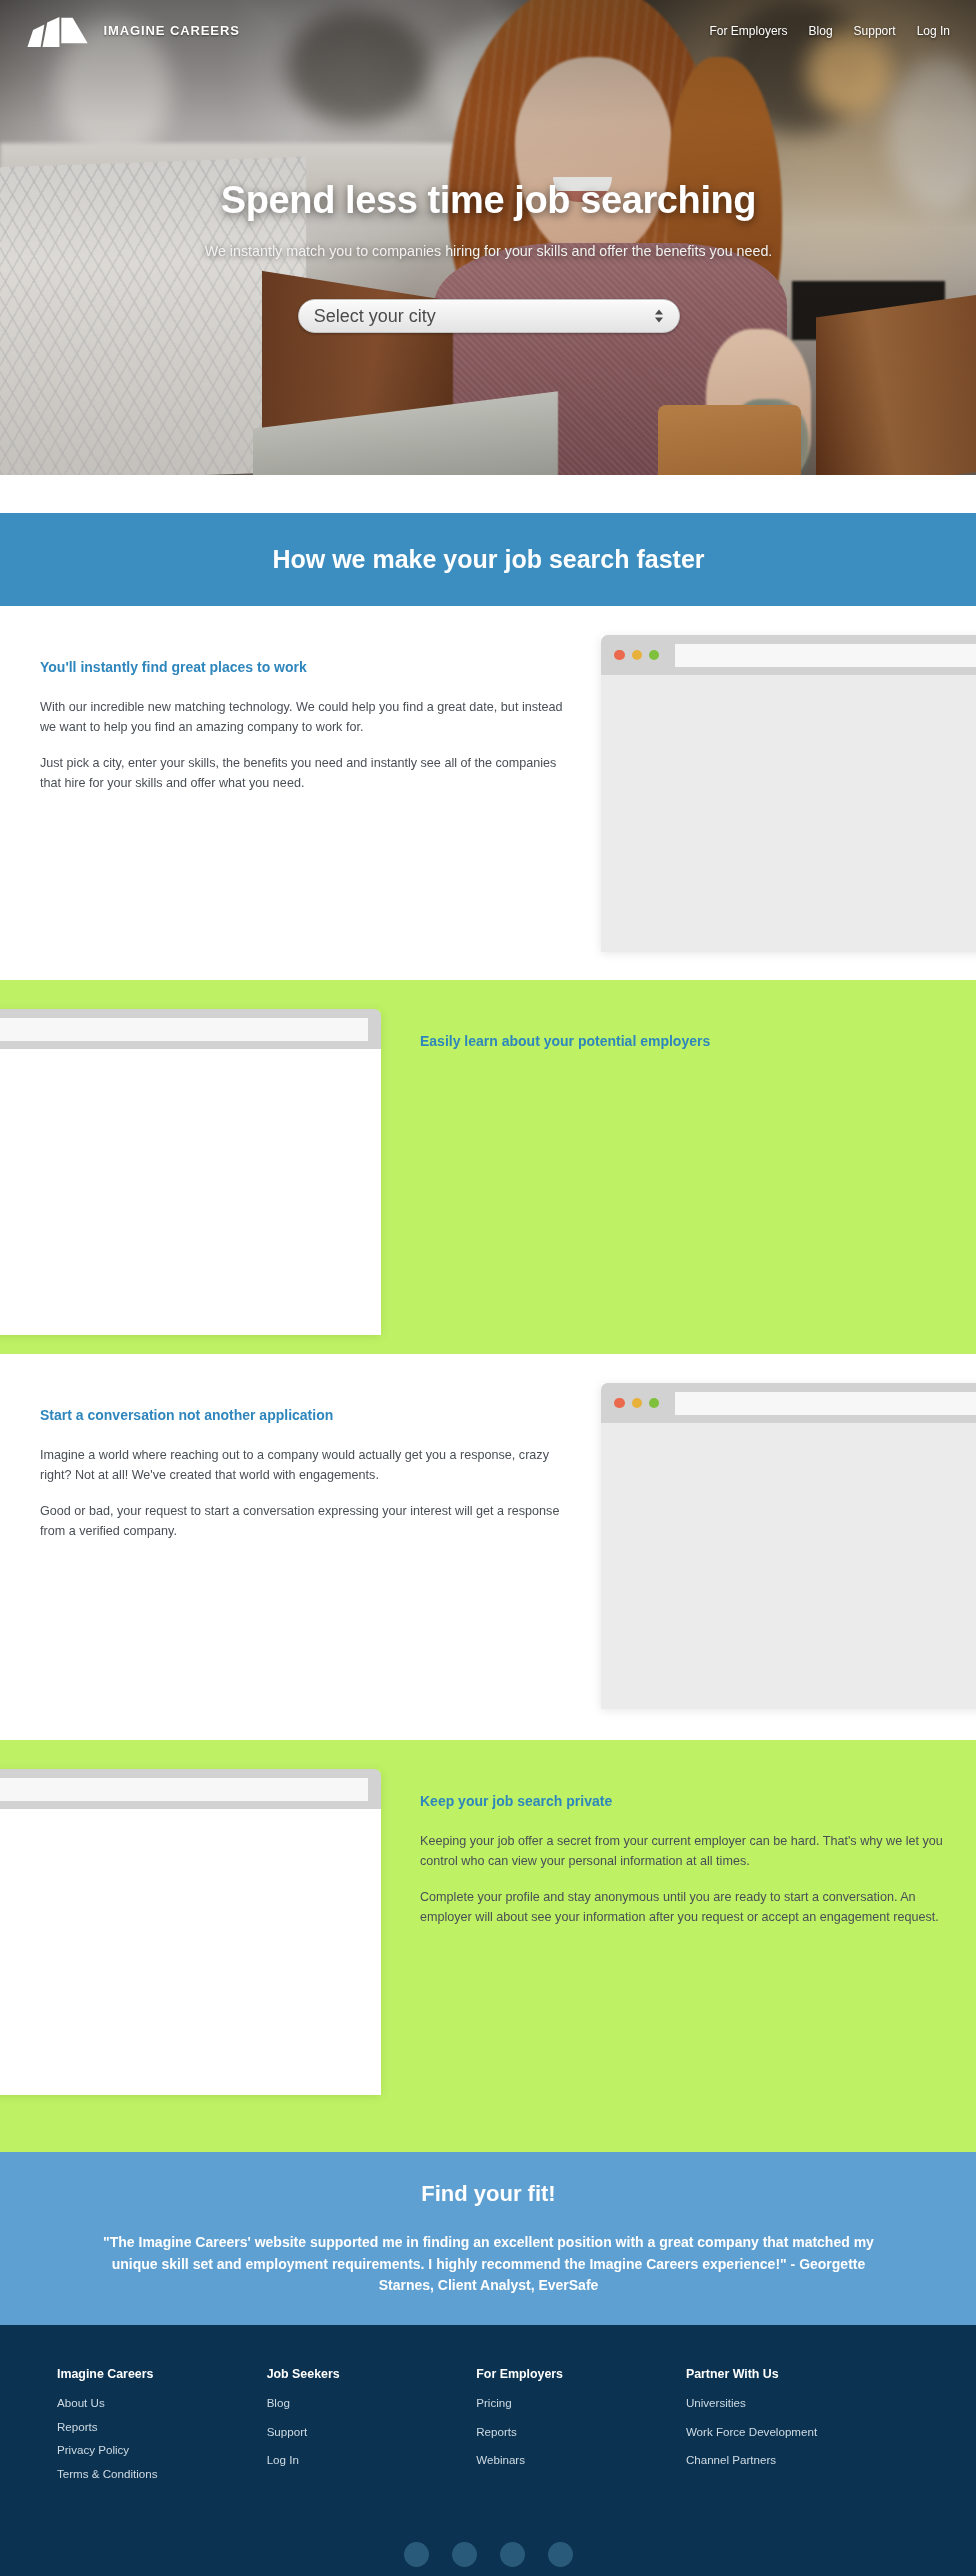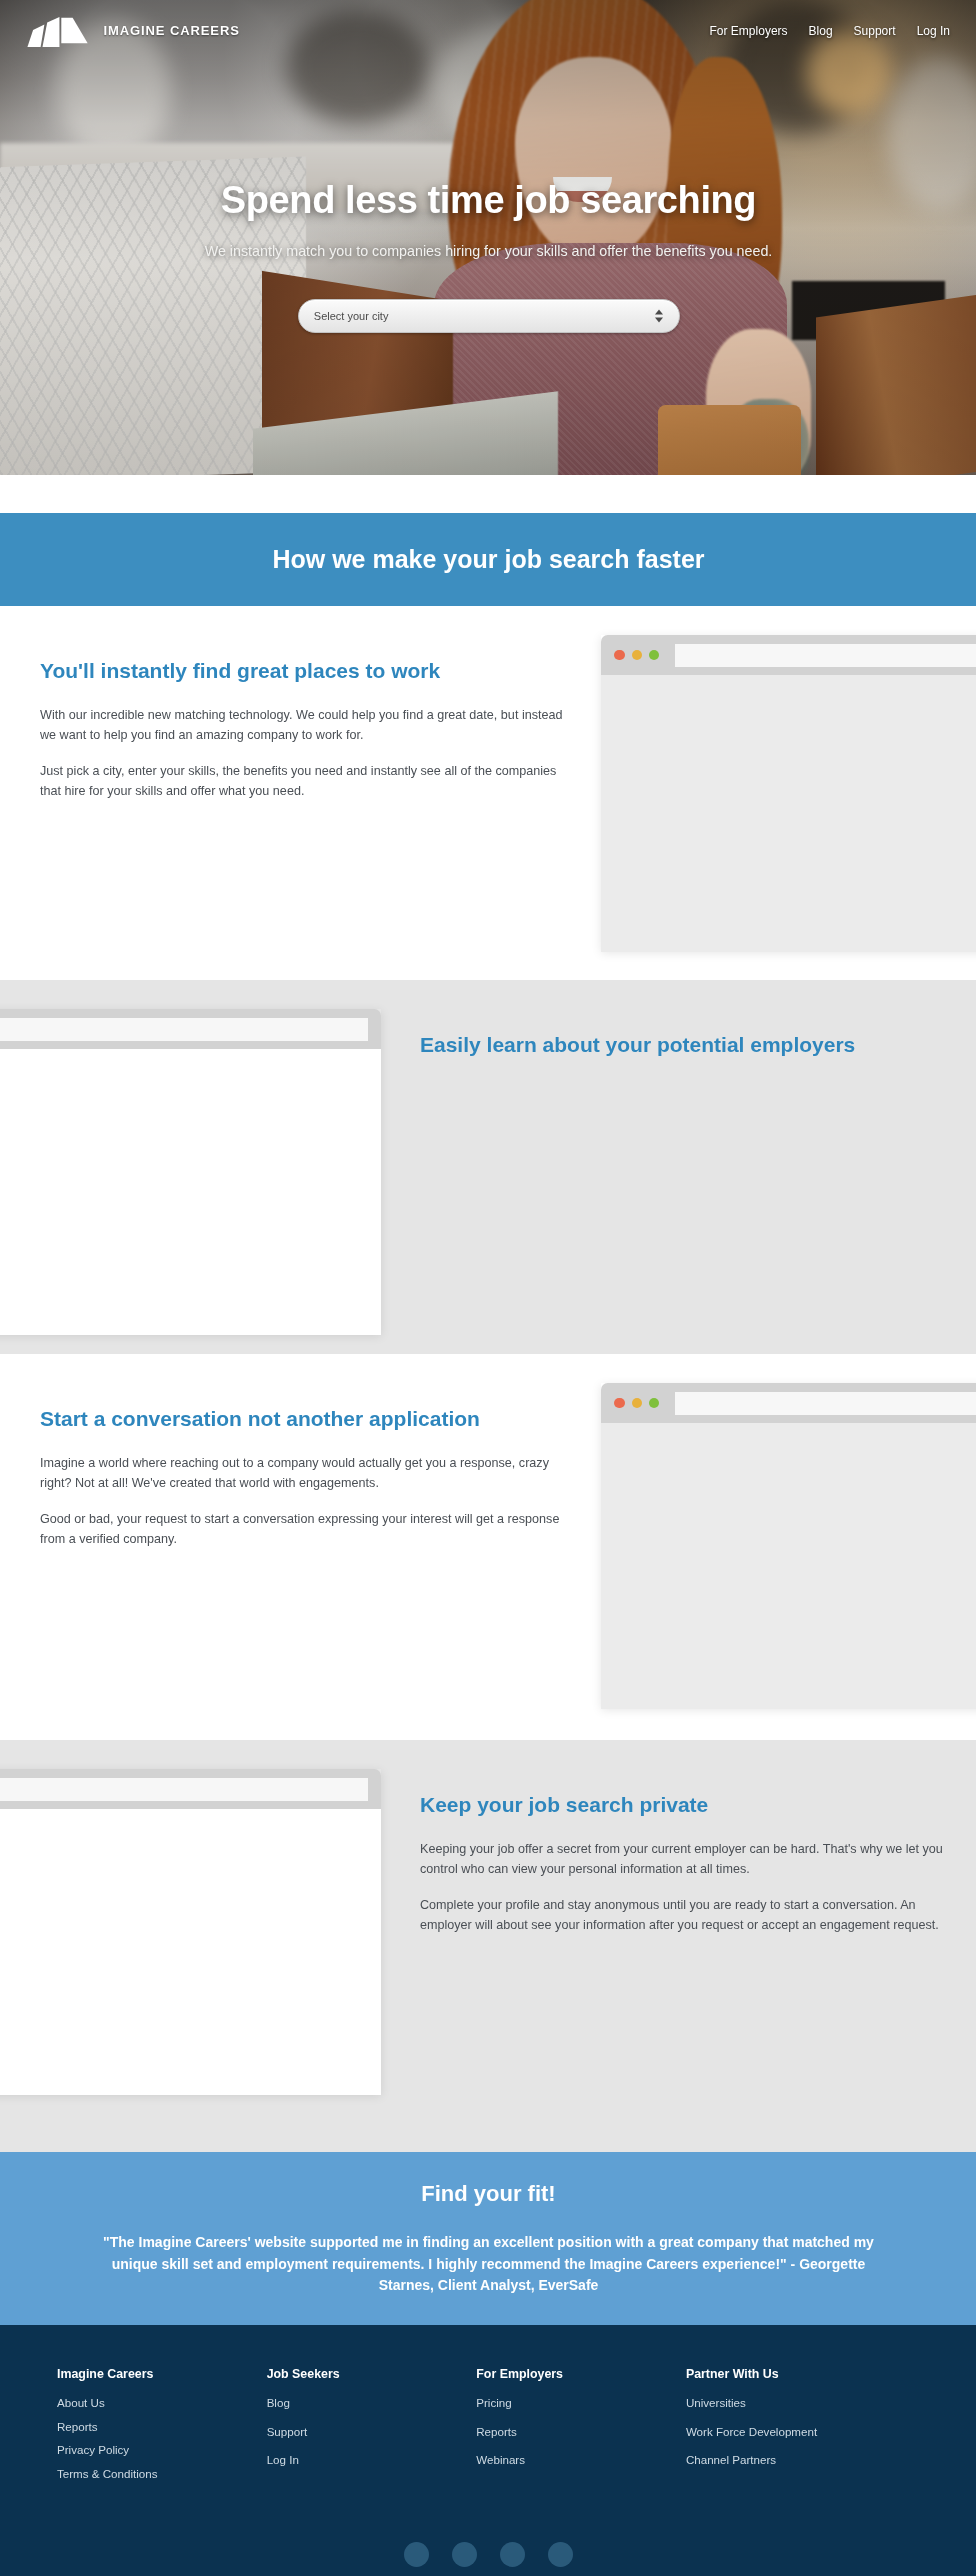--- a/index.html
+++ b/index.html
@@ -169,50 +169,50 @@
   }
   .city-select {
     margin-top:40px; width:382px; height:34px;
     border-radius:17px;
     background:linear-gradient(180deg,#fbfbfb,#e3e3e3);
     border:1px solid #c2c2c2;
     box-shadow:0 1px 2.9px rgba(0,0,0,.3), inset 0 1px 0 #fff;
     display:flex; align-items:center; padding:0 15.3px;
     cursor:pointer; position:relative;
   }
-  .city-select-label { font-size:11px; color:#4b4b4b; }
+  .city-select-label { font-size:18px; color:#4b4b4b; }
   .stepper {
     position:absolute; right:15.3px; top:50%; transform:translateY(-50%);
     display:flex; flex-direction:column; gap:2.9px;
   }
   .stepper i { display:block; width:0; height:0; border-left:4.8px solid transparent; border-right:4.8px solid transparent; }
   .stepper .up { border-bottom:5.7px solid #4a4a4a; }
   .stepper .dn { border-top:5.7px solid #4a4a4a; }
 
   
   .banner {
     width:977px; height:93px; background:#3d8ec0;
     display:flex; align-items:center; justify-content:center;margin-top:38px;
   }
   .banner-title { color:#fff; font-size:25px; font-weight:bold; }
 
   
   .feature { position:relative; width:977px; overflow:hidden; }
   .feature.white { background:#ffffff; }
-  .feature.tint  { background:#e5e5e5; }
+  .feature.tint  { background:#bef264; }
   .f1 { height:374px; }
   .f2 { height:374px; }
   .f3 { height:386px; }
   .f4 { height:412px; }
 
   .ftext { position:absolute; width:534px; }
   .ftext.left  { left:40px; }
   .ftext.right { left:420px; width:544px; }
   .ftitle {
-    color:#2e86bd; font-size:21px; font-weight:bold; margin-bottom:23px;
+    color:#2e86bd; font-size:14px; font-weight:bold; margin-bottom:23px;
   }
   .fpara {
     color:#4a4f55; font-size:12.6px; line-height:1.55; margin-bottom:17px;
   }
   .fpara:last-child { margin-bottom:0; }
 
   
   .mock { position:absolute; box-shadow:0 1.9px 9.5px rgba(0,0,0,.10); }
   .mock-bar {
     height:40px; background:#d2d2d2;

